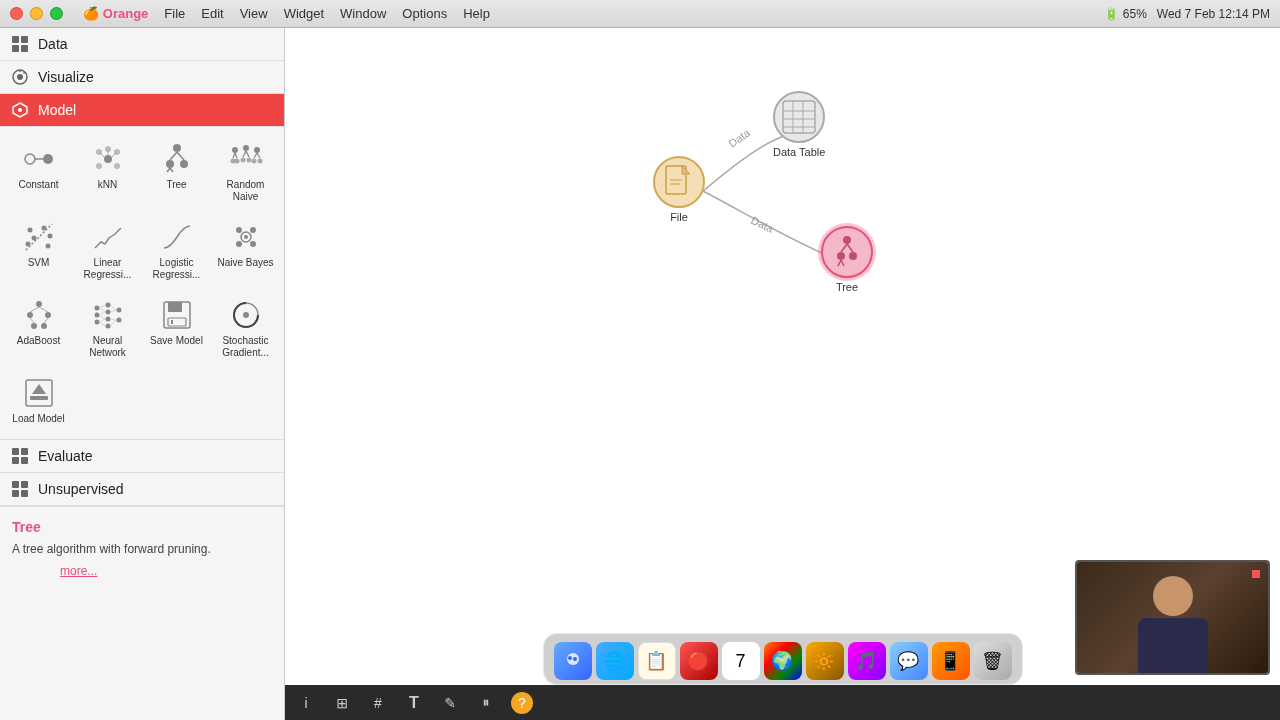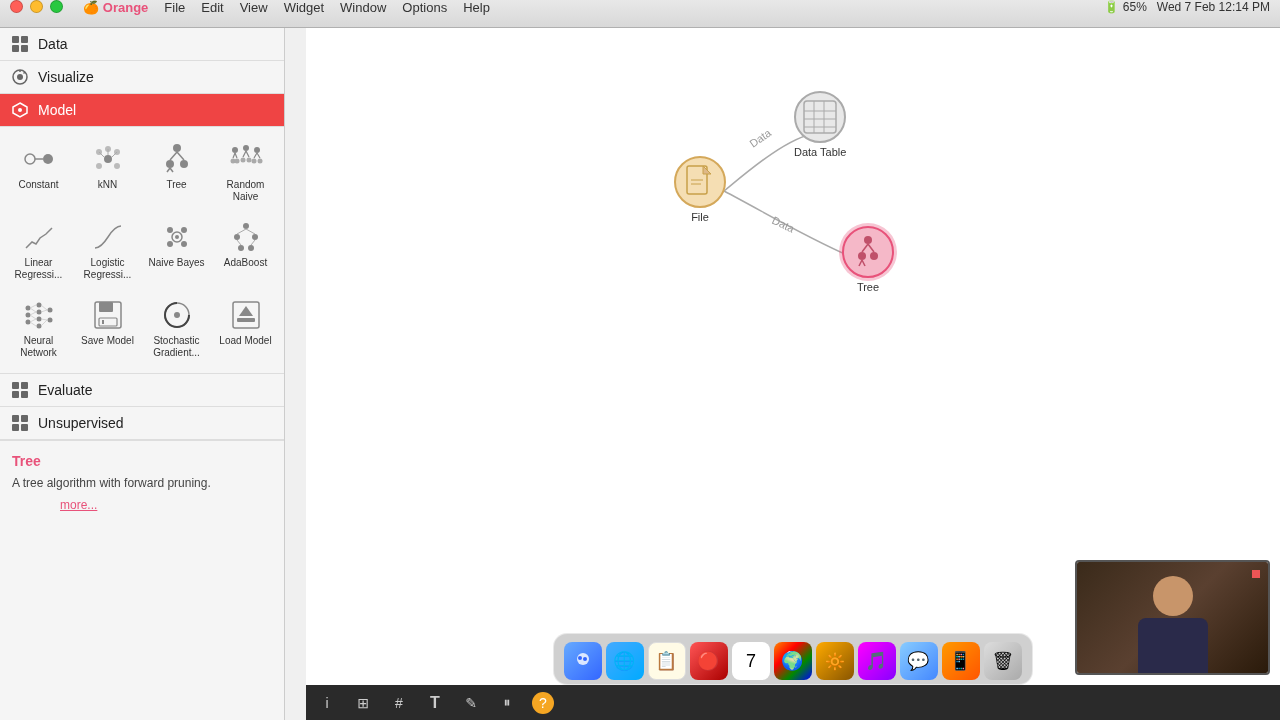--- a/index.html
+++ b/index.html
@@ -3,36 +3,36 @@
   <meta charset="utf-8">
   <style>
     * { box-sizing: border-box; margin: 0; padding: 0; }
     body { width: 1280px; height: 720px; overflow: hidden; font-family: -apple-system, BlinkMacSystemFont, 'Helvetica Neue', sans-serif; background: #f0f0f0; }
 
     
     .titlebar {
       height: 28px;
       background: linear-gradient(to bottom, #e8e8e8, #d8d8d8);
       display: flex;
-      align-items: flex-start;
+      align-items: center;
       padding: 0 10px;
       border-bottom: 1px solid #b0b0b0;
       position: relative;
     }
     .titlebar-buttons { display: flex; gap: 7px; align-items: center; }
     .tb-btn { width: 13px; height: 13px; border-radius: 50%; border: 1px solid rgba(0,0,0,0.2); cursor: pointer; }
     .tb-close { background: #ff5f57; }
     .tb-min { background: #febc2e; }
     .tb-max { background: #28c840; }
     .titlebar-menu { display: flex; gap: 16px; margin-left: 20px; font-size: 13px; color: #333; }
     .titlebar-menu span { cursor: pointer; }
     .titlebar-right { margin-left: auto; display: flex; gap: 10px; align-items: center; font-size: 12px; color: #333; }
 
     
-    .main-layout { display: flex; height: calc(720px - 28px); gap: 21px; }
+    .main-layout { display: flex; height: calc(720px - 28px); }
 
     
     .sidebar {
       width: 285px;
       background: #f5f5f5;
       border-right: 1px solid #ccc;
       display: flex;
       flex-direction: column;
       overflow: hidden;
     }
@@ -371,20 +371,34 @@
             <circle cx="28" cy="8" r="3" fill="#888"></circle>
             <line x1="28" y1="11" x2="25" y2="16" stroke="#888" stroke-width="1.2"></line>
             <line x1="28" y1="11" x2="31" y2="16" stroke="#888" stroke-width="1.2"></line>
             <circle cx="25" cy="19" r="2.5" fill="#aaa"></circle>
             <circle cx="31" cy="19" r="2.5" fill="#aaa"></circle>
           </svg>
         </div>
         <span class="widget-label">Random Naive</span>
       </div>
 
+      <div class="widget-item">
+        <div class="widget-icon">
+          <svg width="34" height="34" viewBox="0 0 34 34">
+            <circle cx="8" cy="10" r="2.5" fill="#888"></circle>
+            <circle cx="12" cy="18" r="2.5" fill="#888"></circle>
+            <circle cx="6" cy="24" r="2.5" fill="#888"></circle>
+            <circle cx="22" cy="8" r="2.5" fill="#888"></circle>
+            <circle cx="28" cy="16" r="2.5" fill="#888"></circle>
+            <circle cx="26" cy="26" r="2.5" fill="#888"></circle>
+            <line x1="4" y1="30" x2="30" y2="4" stroke="#888" stroke-width="1.5" stroke-dasharray="2,2"></line>
+          </svg>
+        </div>
+        <span class="widget-label">SVM</span>
+      </div>
 
       <div class="widget-item">
         <div class="widget-icon">
           <svg width="34" height="34" viewBox="0 0 34 34">
             <polyline points="4,28 10,22 14,24 18,18 24,14 30,8" stroke="#888" stroke-width="1.5" fill="none"></polyline>
           </svg>
         </div>
         <span class="widget-label">Linear Regressi...</span>
       </div>
 

